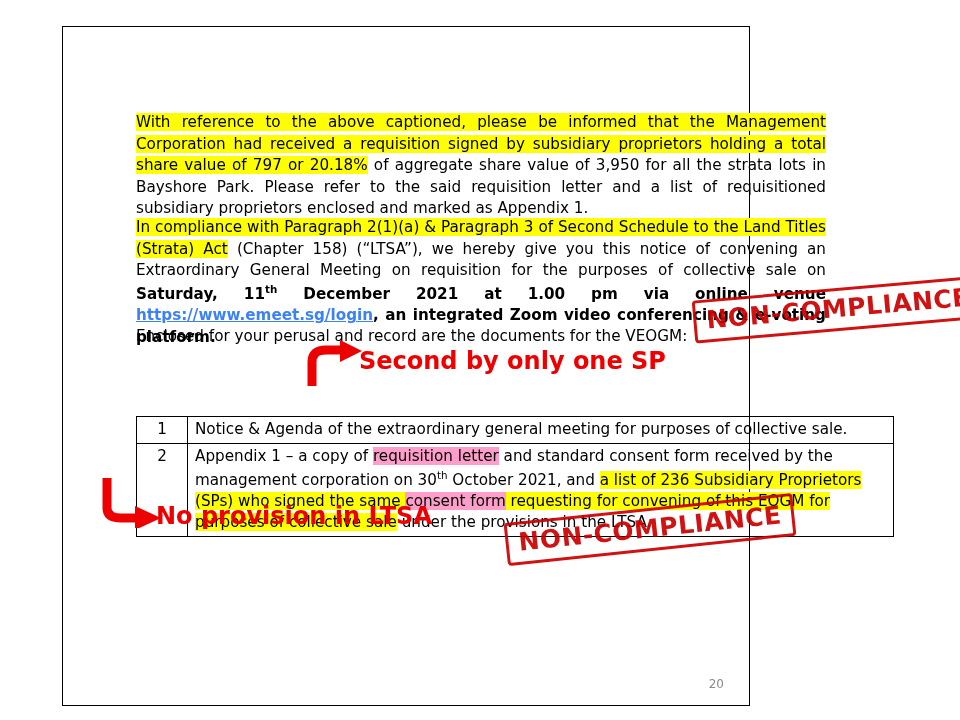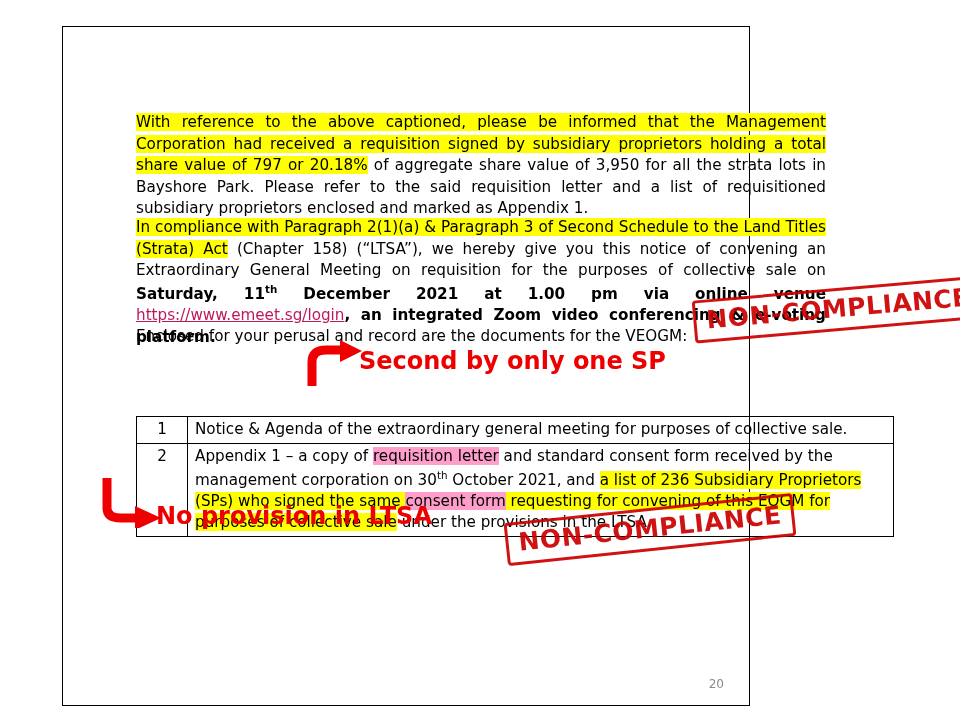--- a/index.html
+++ b/index.html
@@ -39,23 +39,23 @@
   }
   .b { font-weight: bold; }
   sup { font-size: 0.68em; vertical-align: super; }
 
   
   #para1 { left: 73px; top: 85px; width: 690px; }
   #para2 { left: 73px; top: 190px; width: 690px; }
   #para3 { left: 73px; top: 299px; width: 560px; }
 
   .link {
-    color: #be185d;
+    color: #3b82f6;
     text-decoration: underline;
-    font-weight: normal;
+    font-weight: bold;
   }
 
   
   table.doc-table {
     position: absolute;
     left: 73px;
     top: 389px;
     width: 758px;
     border-collapse: collapse;
     font-size: 15.2px;

